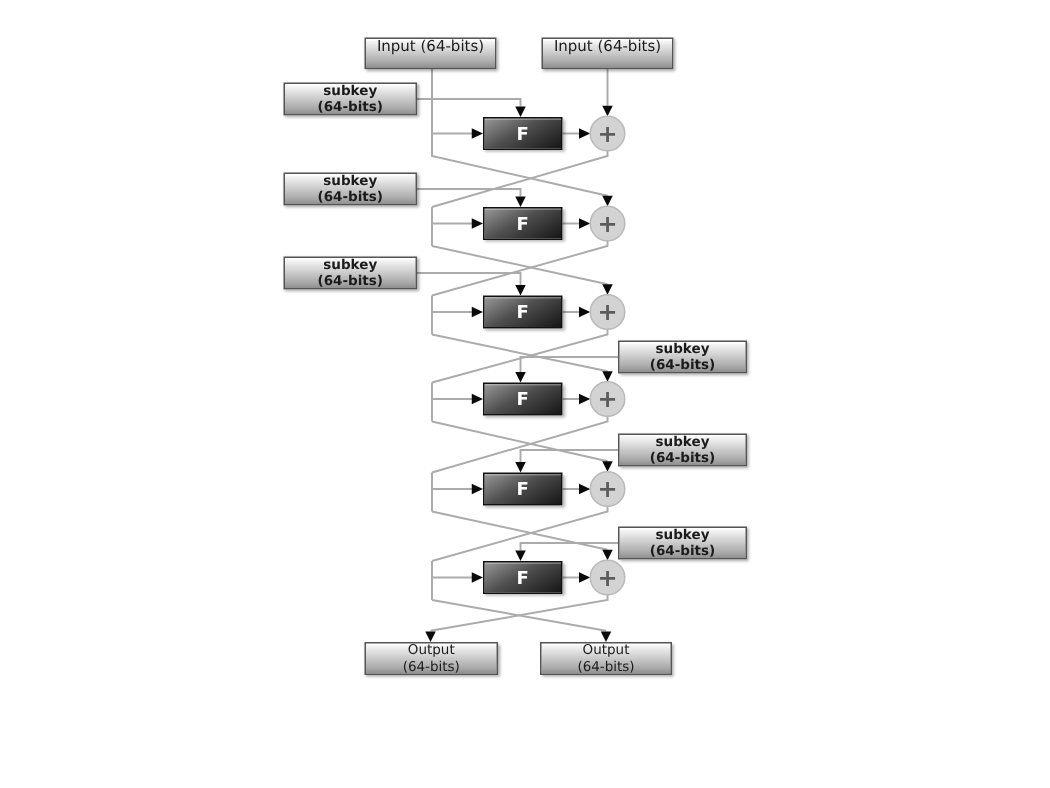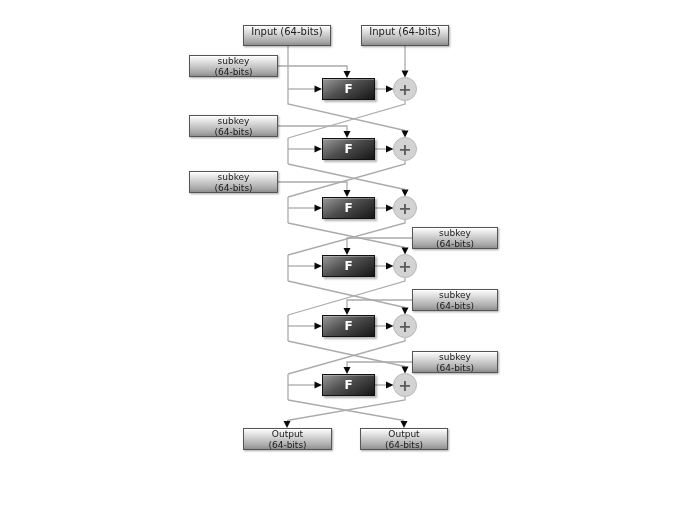--- a/index.html
+++ b/index.html
@@ -14,21 +14,21 @@
        background:linear-gradient(180deg,#fdfdfd 0%,#dedede 30%,#ababab 80%,#8f8f8f 100%);
        box-shadow:1px 1px 2px rgba(0,0,0,0.35), inset 0 1px 0 rgba(255,255,255,0.85);
        display:flex;flex-direction:column;align-items:center;justify-content:flex-start;
        color:#1b1b1b;text-align:center;}
   .lbl1{font-size:10px;line-height:11px;white-space:nowrap;}
   .lbl2{font-size:9px;line-height:10.5px;white-space:nowrap;}
   .in1{left:243px;top:25px;width:88px;height:21px;}
   .in2{left:361px;top:25px;width:88px;height:21px;}
   .out1{left:243px;top:428px;width:89px;height:22px;}
   .out2{left:360px;top:428px;width:88px;height:22px;}
-  .sk{left:189px;width:89px;height:22px;}
+  .sk{left:189px;width:89px;height:22px;font-weight:bold;}
   .sk.right{left:412px;width:86px;height:22px;}
   .sk1{top:55px;} .sk2{top:115px;} .sk3{top:171px;}
   .sk4{top:227px;} .sk5{top:289px;} .sk6{top:351px;}
   .fbox{position:absolute;z-index:2;box-sizing:border-box;left:322px;width:53px;height:22px;
         background:linear-gradient(150deg,#989898 0%,#4f4f4f 45%,#161616 100%);
         border:1px solid #111;box-shadow:1.5px 1.5px 2px rgba(0,0,0,0.3), inset 0 1px 0 rgba(255,255,255,0.3);
         color:#ffffff;font-size:12px;font-weight:bold;display:flex;align-items:center;justify-content:center;}
   .f1{top:78px;} .f2{top:138px;} .f3{top:197px;} .f4{top:255px;} .f5{top:315px;} .f6{top:374px;}
 </style>
 </head>

